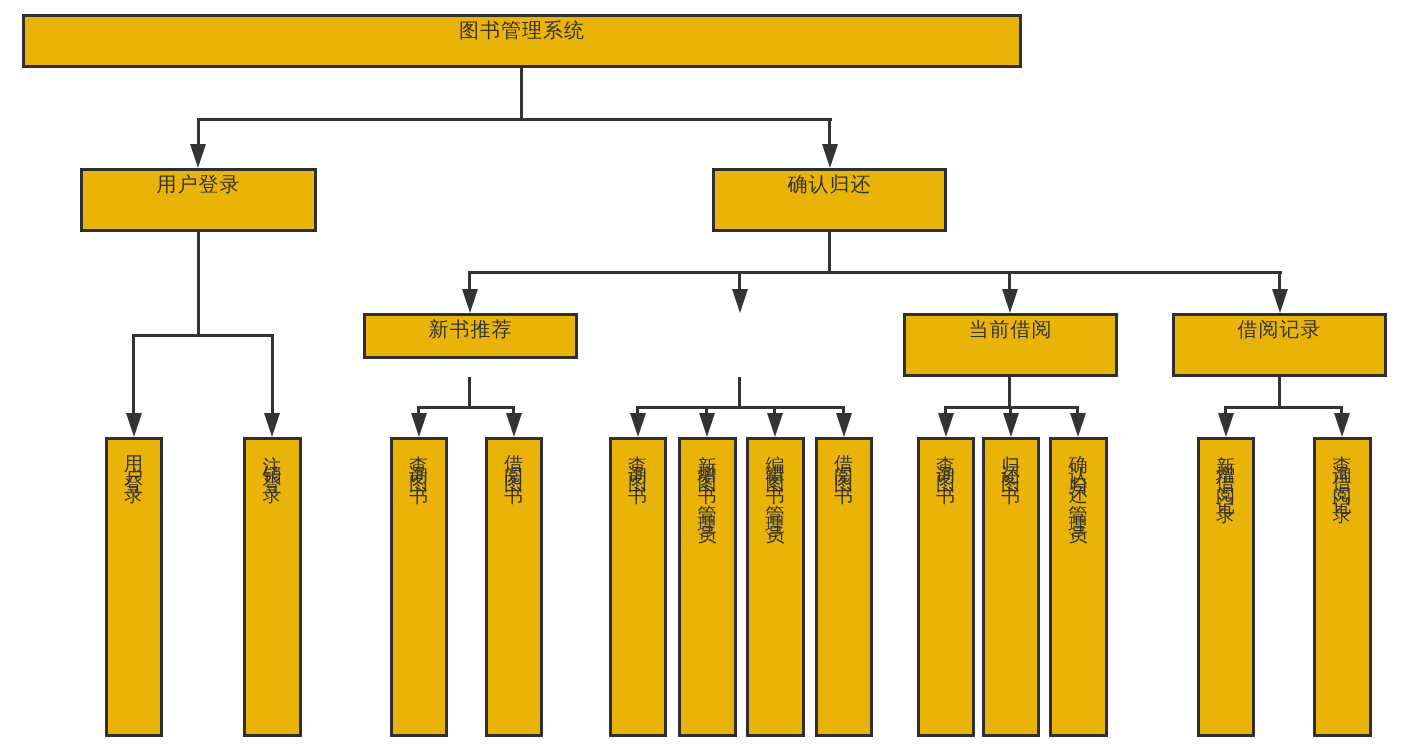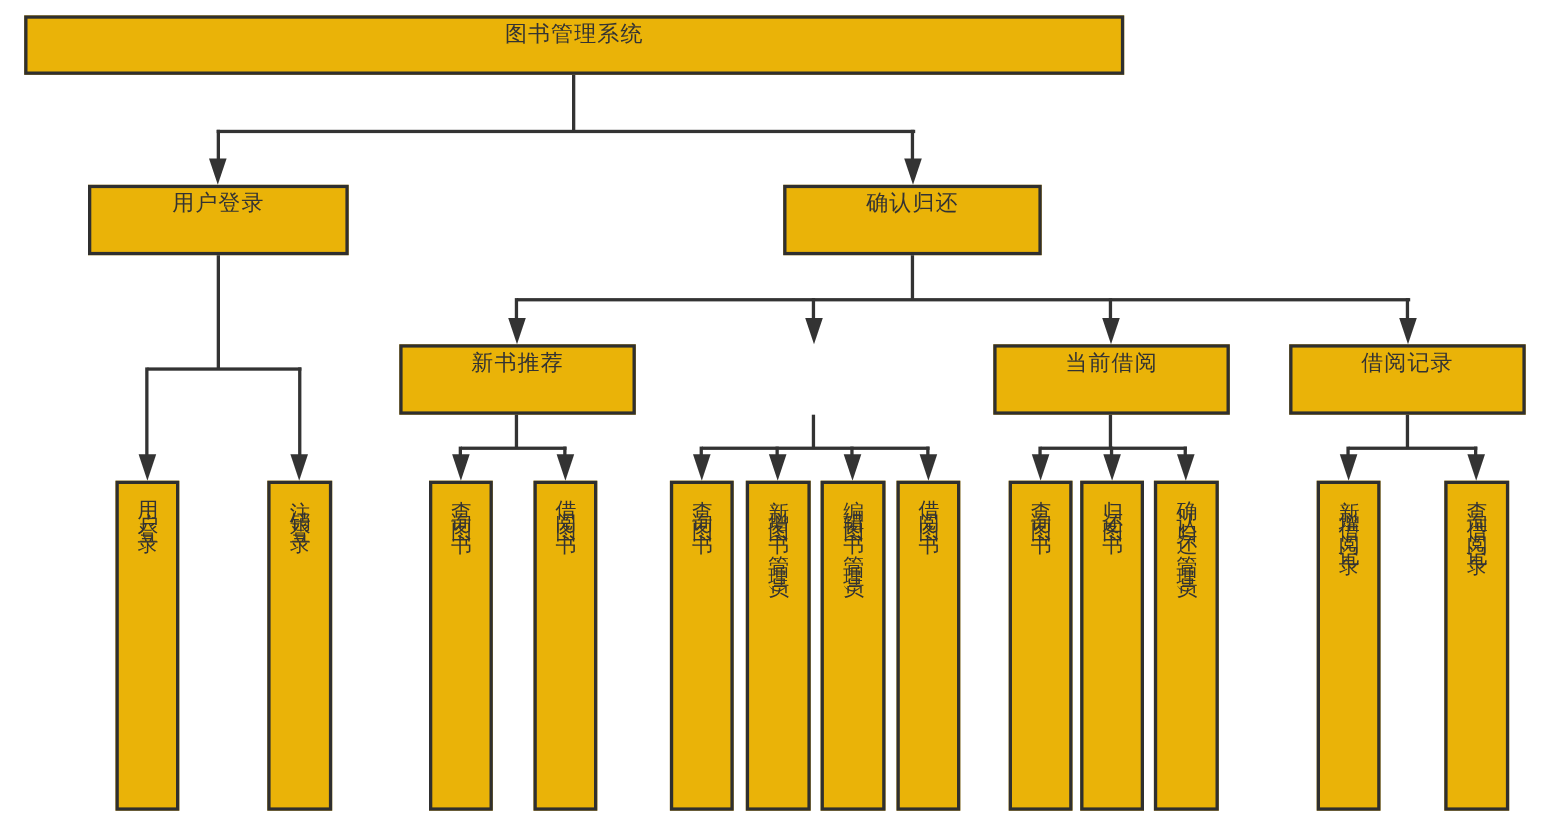--- a/index.html
+++ b/index.html
@@ -88,21 +88,21 @@
   <div class="hline" style="left:470px;top:271px;width:812px"></div>
   <div class="vline" style="left:468px;top:271px;height:22px"></div>
   <div class="arrow" style="left:462px;top:289px"></div>
   <div class="vline" style="left:738px;top:271px;height:22px"></div>
   <div class="arrow" style="left:732px;top:289px"></div>
   <div class="vline" style="left:1008px;top:271px;height:22px"></div>
   <div class="arrow" style="left:1002px;top:289px"></div>
   <div class="vline" style="left:1278px;top:271px;height:22px"></div>
   <div class="arrow" style="left:1272px;top:289px"></div>
 
-  <div class="node" style="left:363px;top:313px;width:215px;height:64px">
+  <div class="node" style="left:363px;top:313px;width:215px;height:46px">
     <span class="label">新书推荐</span>
   </div>
   <div class="node" style="left:1172px;top:313px;width:215px;height:64px">
     <span class="label">借阅记录</span>
   </div>
   <div class="node" style="left:903px;top:313px;width:215px;height:64px">
     <span class="label">当前借阅</span>
   </div>
 
   <div class="vline" style="left:468px;top:377px;height:31px"></div>

